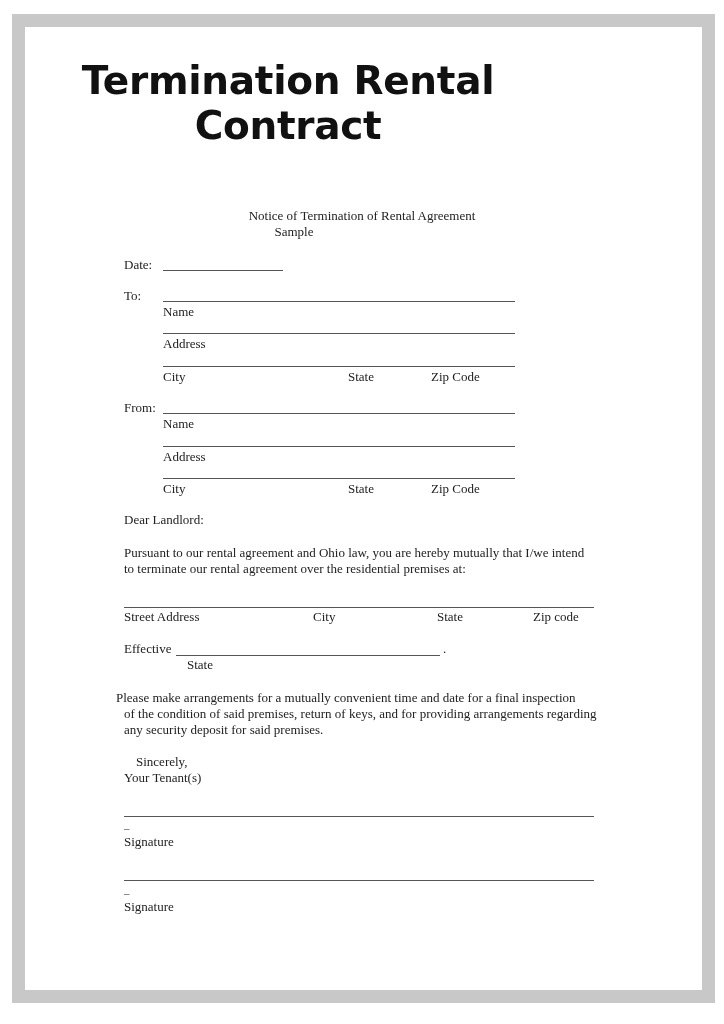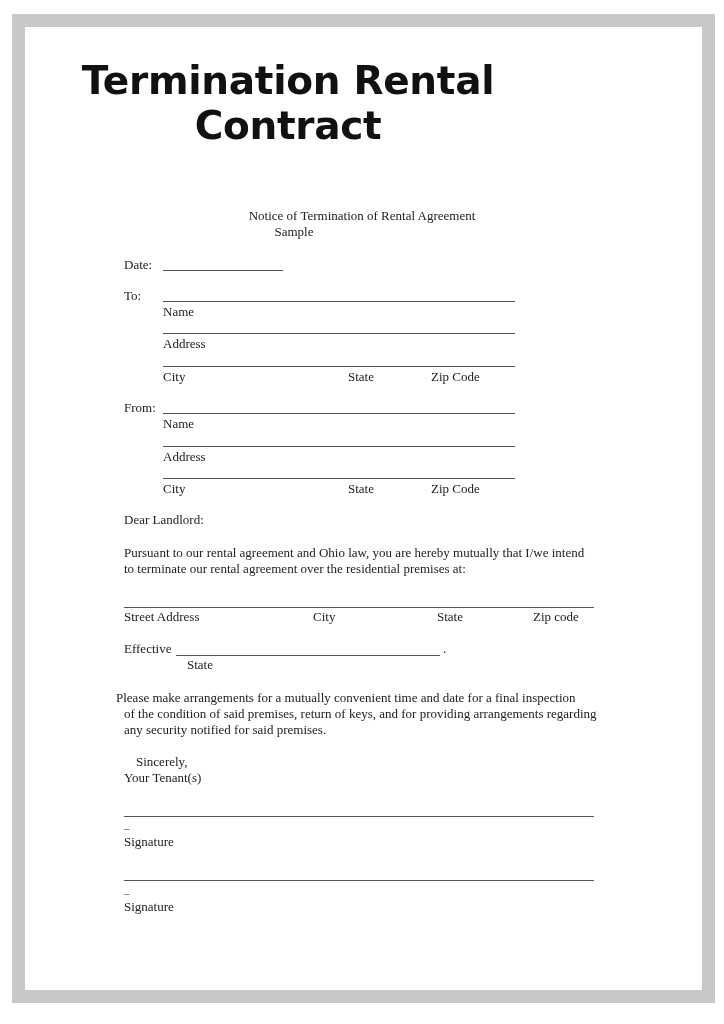--- a/index.html
+++ b/index.html
@@ -57,21 +57,21 @@
 <div class="serif" style="left:437px;top:609px;">State</div>
 <div class="serif" style="left:533px;top:609px;">Zip code</div>
 
 <div class="serif" style="left:124px;top:641px;">Effective</div>
 <div class="line" style="left:176px;top:655px;width:264px;"></div>
 <div class="serif" style="left:443px;top:641px;">.</div>
 <div class="serif" style="left:187px;top:657px;">State</div>
 
 <div class="serif" style="left:116px;top:690px;">Please make arrangements for a mutually convenient time and date for a final inspection</div>
 <div class="serif" style="left:124px;top:706px;">of the condition of said premises, return of keys, and for providing arrangements regarding</div>
-<div class="serif" style="left:124px;top:722px;">any security notified for said premises.</div>
+<div class="serif" style="left:124px;top:722px;">any security deposit for said premises.</div>
 
 <div class="serif" style="left:136px;top:754px;">Sincerely,</div>
 <div class="serif" style="left:124px;top:770px;">Your Tenant(s)</div>
 
 <div class="line" style="left:124px;top:816px;width:470px;"></div>
 <div class="serif" style="left:124px;top:818px;font-size:11px;">_</div>
 <div class="serif" style="left:124px;top:834px;">Signature</div>
 
 <div class="line" style="left:124px;top:880px;width:470px;"></div>
 <div class="serif" style="left:124px;top:883px;font-size:11px;">_</div>

